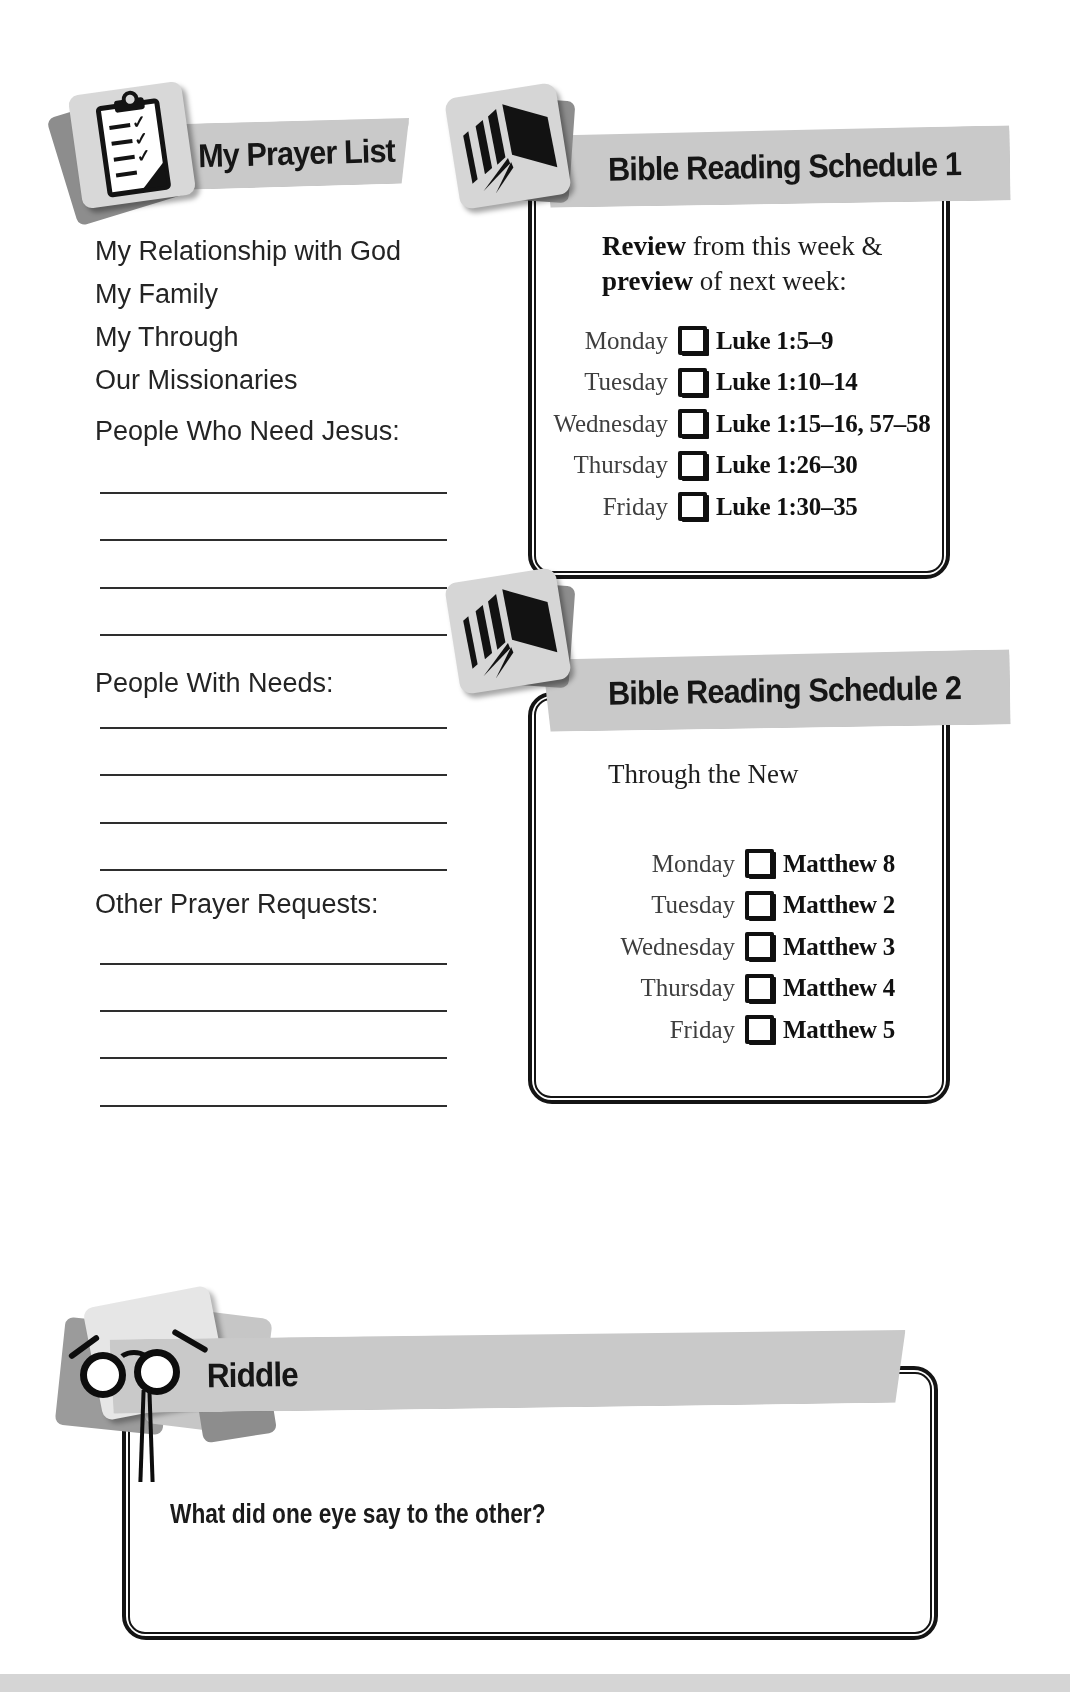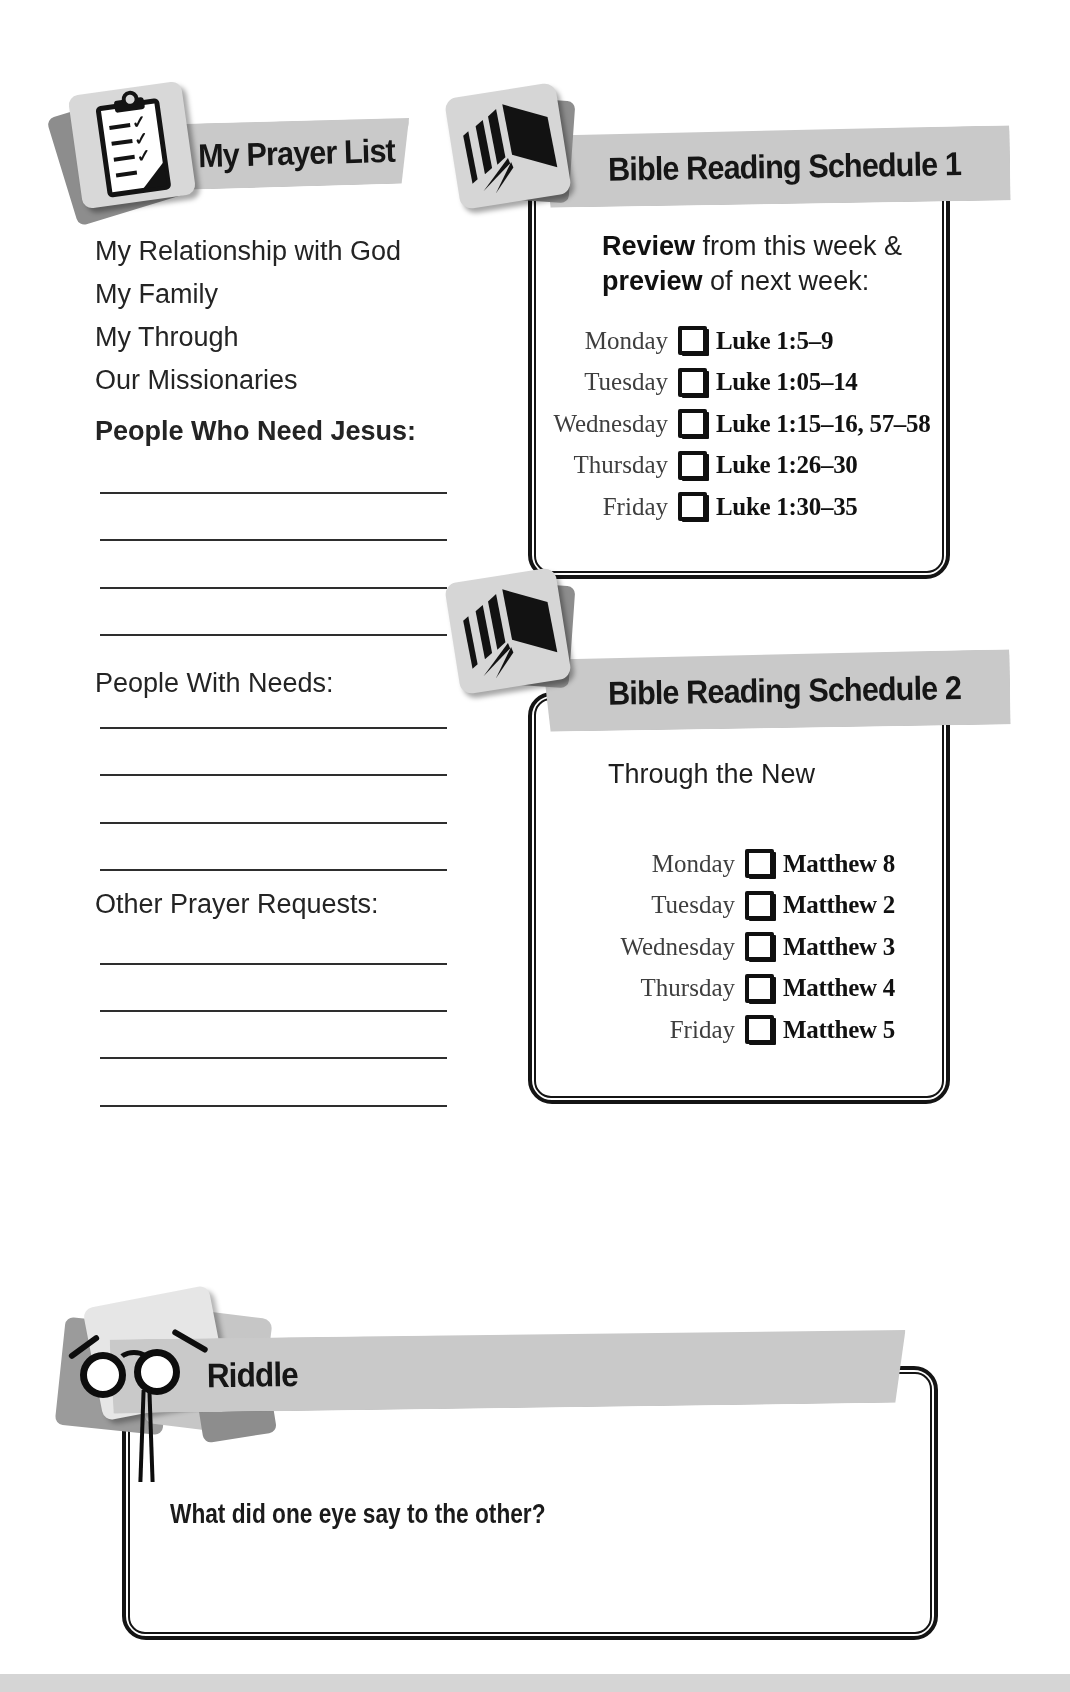--- a/index.html
+++ b/index.html
@@ -36,21 +36,21 @@
 
   
   .rows{position:absolute;z-index:2;font-family:Liberation Serif, serif;}
   .sched-row{display:flex;align-items:center;height:41.5px;}
   .day{font-size:25px;color:#3e3e3e;text-align:right;white-space:nowrap;}
   .cb{
     width:21px;height:21px;background:#fff;border:4px solid #101010;border-radius:2px;
     margin-left:10px;flex:0 0 auto;box-shadow:3px 2px 0 -1px #101010;
   }
   .reading{font-size:25px;font-weight:700;color:#111;margin-left:9px;letter-spacing:-0.3px;white-space:nowrap;}
-  .intro{position:absolute;font-size:27px;line-height:35px;color:#1e1e1e;z-index:2;white-space:nowrap;}
+  .intro{position:absolute;font-size:27px;line-height:35px;color:#1e1e1e;z-index:2;white-space:nowrap;font-family:Liberation Serif, serif;}
   .intro b{font-weight:700;color:#111;}
 
   
   .clipboard{position:absolute;left:26px;top:14px;width:54px;height:82px;background:#fff;
     border:5px solid #131313;border-radius:5px;}
   .clip-bar{position:absolute;left:14px;top:-8px;width:30px;height:12px;background:#131313;border-radius:3px;}
   .clip-ring{position:absolute;left:22px;top:-16px;width:9px;height:9px;border:4px solid #131313;
     border-radius:50%;background:#d8d8d8;}
   .cl-line{position:absolute;left:6px;width:21px;height:4px;background:#131313;}
   .cl-check{position:absolute;left:29px;font-size:17px;font-weight:900;color:#131313;line-height:1;}
@@ -96,21 +96,21 @@
       <div class="cl-check" style="top:42px;">✓</div>
       <div class="cl-fold"></div>
     </div>
   </div>
 
   <div class="p-item" style="top:236px;">My Relationship with God</div>
   <div class="p-item" style="top:279px;">My Family</div>
   <div class="p-item" style="top:322px;">My Through</div>
   <div class="p-item" style="top:365px;">Our Missionaries</div>
 
-  <div class="p-item" style="top:416px;font-weight:bold;">People Who Need Jesus:</div>
+  <div class="p-item" style="top:416px;">People Who Need Jesus:</div>
   <div class="write-line" style="top:492px;"></div>
   <div class="write-line" style="top:539px;"></div>
   <div class="write-line" style="top:587px;"></div>
   <div class="write-line" style="top:634px;"></div>
 
   <div class="p-item" style="top:653px;margin-top:15px;">People With Needs:</div>
   <div class="write-line" style="top:727px;"></div>
   <div class="write-line" style="top:774px;"></div>
   <div class="write-line" style="top:822px;"></div>
   <div class="write-line" style="top:869px;"></div>
@@ -150,21 +150,21 @@
 
   <div class="rows" style="left:536px;top:320px;width:404px;">
     <div class="sched-row">
       <span class="day" style="width:132px;">Monday</span>
       <span class="cb"></span>
       <span class="reading">Luke 1:5–9</span>
     </div>
     <div class="sched-row">
       <span class="day" style="width:132px;">Tuesday</span>
       <span class="cb"></span>
-      <span class="reading">Luke 1:05–14</span>
+      <span class="reading">Luke 1:10–14</span>
     </div>
     <div class="sched-row">
       <span class="day" style="width:132px;">Wednesday</span>
       <span class="cb"></span>
       <span class="reading">Luke 1:15–16, 57–58</span>
     </div>
     <div class="sched-row">
       <span class="day" style="width:132px;">Thursday</span>
       <span class="cb"></span>
       <span class="reading">Luke 1:26–30</span>

